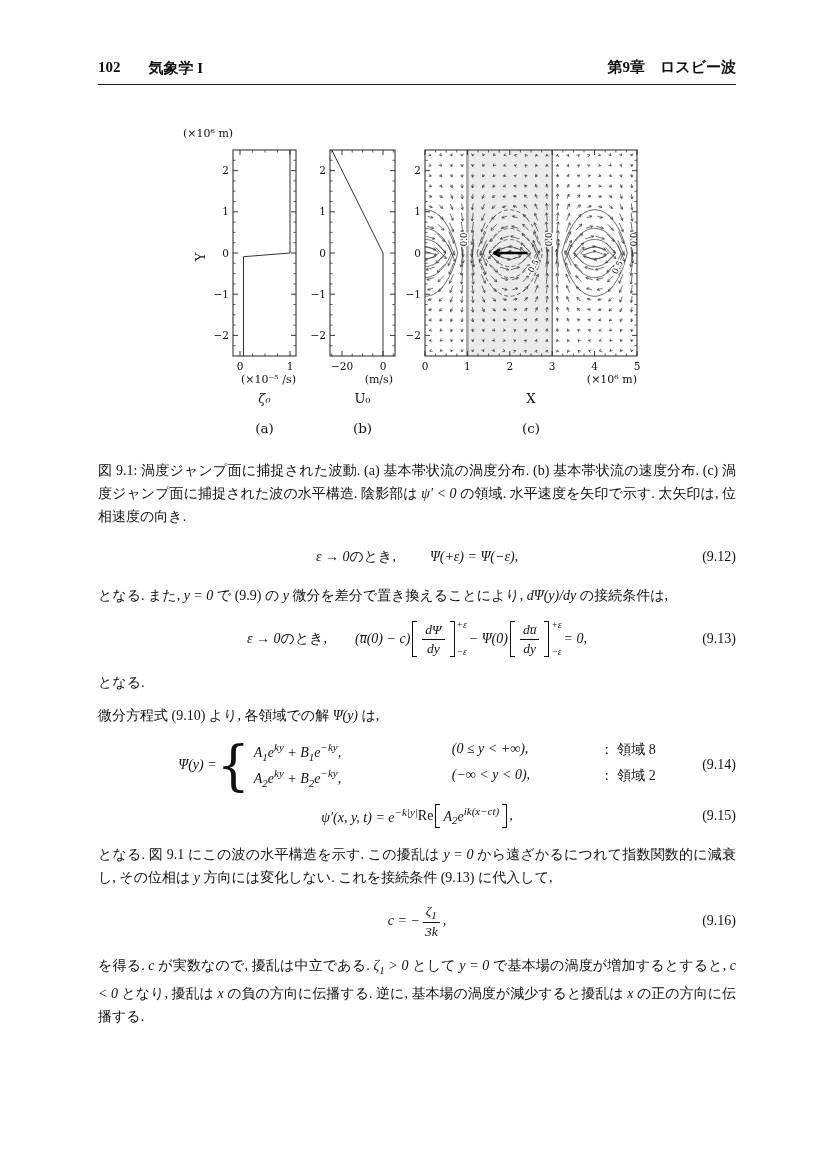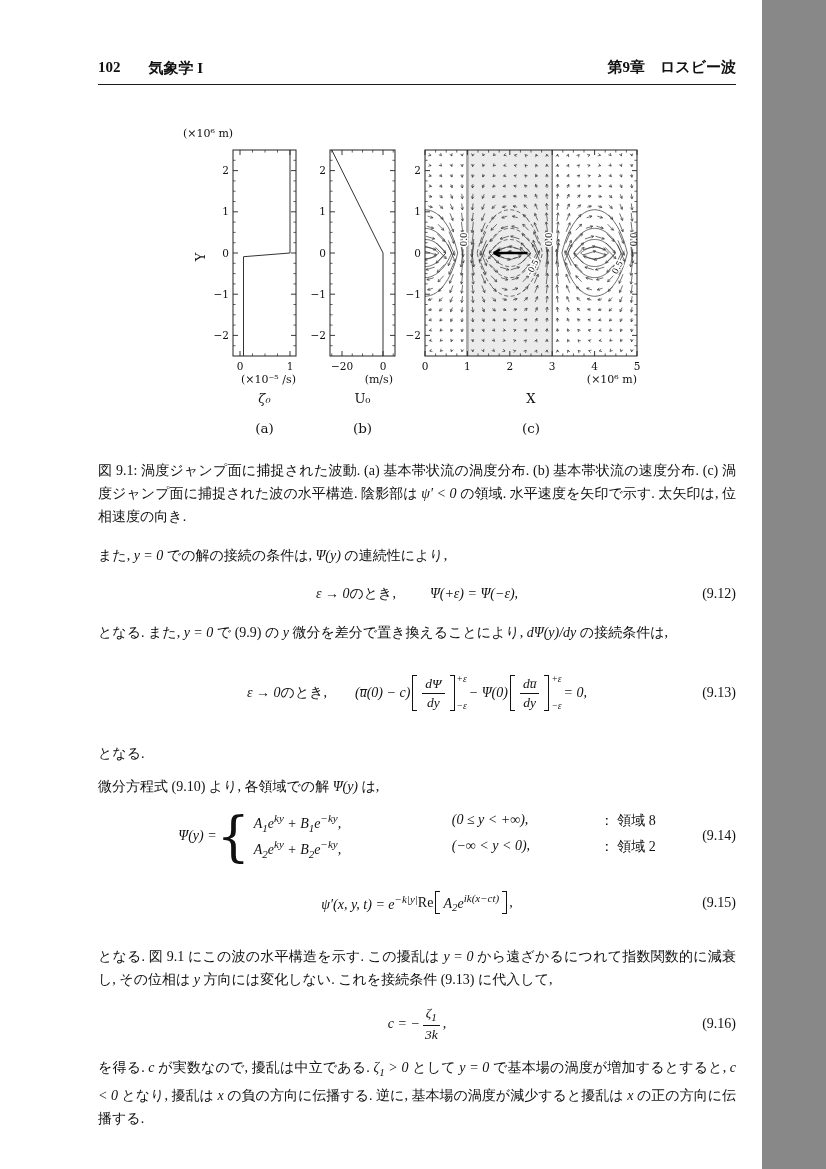--- a/index.html
+++ b/index.html
@@ -1,16 +1,16 @@
 <!DOCTYPE html>
 <html><head>
 <meta charset="utf-8">
 <style>
   html,body{margin:0;padding:0;background:#888;}
-  .page{position:relative;width:762px;height:1169px;background:#fff;overflow:hidden;
+  .page{position:relative;width:826px;height:1169px;background:#fff;overflow:hidden;
         font-family:"Liberation Serif","DejaVu Serif",serif;color:#111;}
   .content{position:absolute;left:98px;top:0;width:638px;}
   
   .header{display:flex;justify-content:space-between;align-items:baseline;
           margin-top:58px;padding-bottom:6px;border-bottom:1.6px solid #1a1a1a;
           font-weight:bold;font-size:15px;}
   .header .left{display:flex;gap:28px;}
   
   .figwrap{position:relative;height:330px;margin-top:36px;}
   .figwrap svg{position:absolute;left:80px;top:0;}
@@ -24,21 +24,21 @@
   .rm{font-style:normal;font-family:"Liberation Serif",serif;}
   
   .eq{position:relative;display:flex;align-items:center;margin:14px 0;min-height:26px;}
   .eqbody{flex:1;display:flex;justify-content:center;align-items:center;font-size:14px;}
   .eqnum{position:absolute;right:0;top:50%;transform:translateY(-50%);font-size:14px;}
   .sp{display:inline-block;}
   .frac{display:inline-flex;flex-direction:column;align-items:center;vertical-align:middle;
         font-size:13.5px;line-height:1.15;margin:0 2px;}
   .fnum{padding:0 3px 1px 3px;border-bottom:1px solid #111;}
   .fden{padding:1px 3px 0 3px;}
-  .sqbr{display:inline-flex;align-items:stretch;margin:17px 2px;}
+  .sqbr{display:inline-flex;align-items:stretch;margin:0 2px;}
   .lbr,.rbr{width:4px;border:1.3px solid #111;}
   .lbr{border-right:none;margin-right:2px;}
   .rbr{border-left:none;margin-left:2px;}
   .sqin{display:inline-flex;align-items:center;padding:1px 1px;}
   .lims{display:inline-flex;flex-direction:column;justify-content:space-between;
         margin-left:2px;font-size:9.5px;font-style:italic;line-height:1;}
   .cases{display:inline-flex;align-items:center;}
   .brace{font-size:52px;font-weight:200;transform:scaleY(1.05);margin-right:4px;
          font-family:"DejaVu Serif",serif;line-height:0;}
   .crows{display:inline-flex;flex-direction:column;gap:5px;font-size:14px;}
@@ -1574,21 +1574,20 @@
           <line x1="448.4" y1="29" x2="448.4" y2="31.6" stroke="#222" stroke-width="0.7"></line>
           <text x="459" y="262" text-anchor="end" font-size="11" font-family="DejaVu Serif, serif" fill="#111">(×10⁶ m)</text>
           <text x="353" y="282" text-anchor="middle" font-size="13" font-family="DejaVu Serif, serif" fill="#111">X</text>
           <text x="353" y="312" text-anchor="middle" font-size="13.5" font-family="DejaVu Serif, serif" fill="#111">(c)</text>
         </svg>
     </div>
 
     <div class="caption">図 9.1: 渦度ジャンプ面に捕捉された波動. (a) 基本帯状流の渦度分布. (b) 基本帯状流の速度分布. (c) 渦度ジャンプ面に捕捉された波の水平構造. 陰影部は <span class="m">ψ′ &lt; 0</span> の領域. 水平速度を矢印で示す. 太矢印は, 位相速度の向き.</div>
 
     <div id="body-content">
-        <div class="para">また, <span class="m">y = 0</span> での解の接続の条件は, <span class="m">Ψ(y)</span> の連続性により,</div>
         <div class="eq">
           <span class="eqbody">
             <span class="m">ε → 0</span>
             <span class="jp"> のとき,</span>
             <span class="sp" style="width: 34px;"></span>
             <span class="m">Ψ(+ε) = Ψ(−ε),</span>
           </span>
           <span class="eqnum">(9.12)</span>
         </div>
         <div class="para">となる. また, <span class="m">y = 0</span> で (9.9) の <span class="m">y</span> 微分を差分で置き換えることにより, <span class="m">dΨ(y)/dy</span> の接続条件は,</div>

